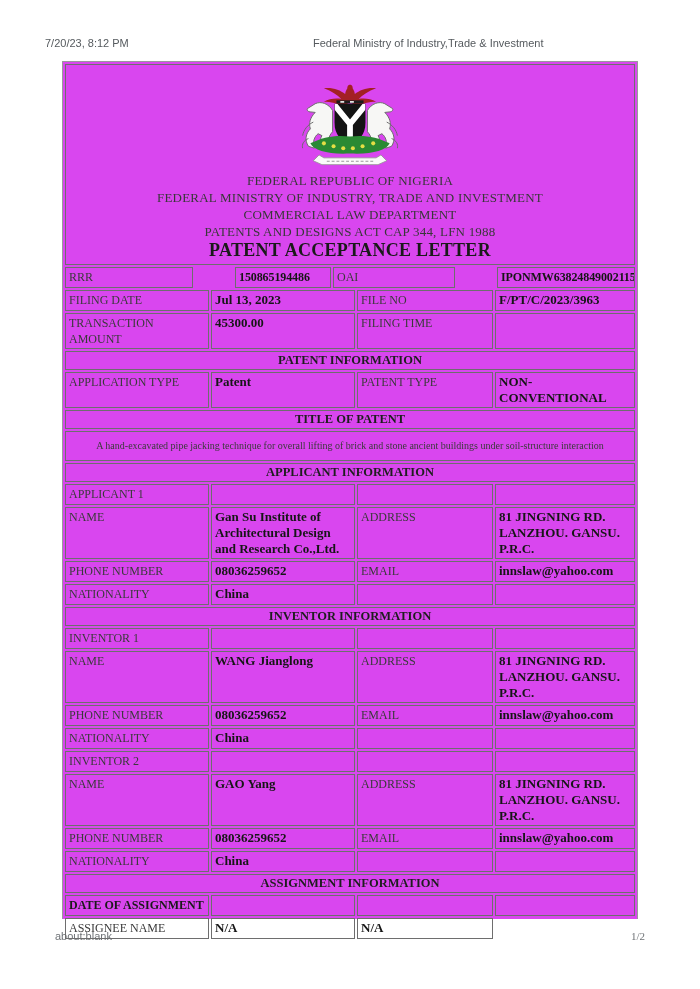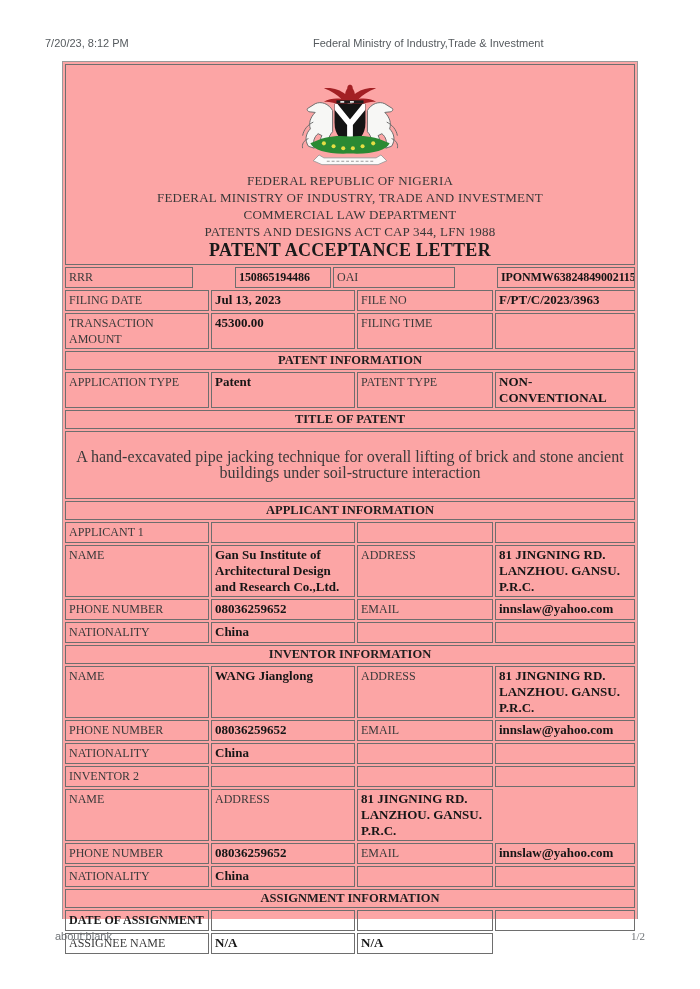--- a/index.html
+++ b/index.html
@@ -13,21 +13,21 @@
   }
   #hdr-dt   { top:37px; left:45px; }
   #hdr-title{ top:37px; left:313px; }
   #ftr-url  { top:930px; left:55px;  color:#6f7377; }
   #ftr-page { top:930px; right:55px; color:#6f7377;font-family:Liberation Serif, serif; }
 
   .doc {
     position:absolute; left:62px; top:61px; width:576px; height:858px;
     box-sizing:border-box; border:1px solid #9a9a9a; border-bottom:none;
     padding:2px 2px 0 2px; display:flex; flex-direction:column; gap:2px;
-    background:#fca5a5;
+    background:#d946ef;
   }
   .cellborder { border:1px solid #6e6e6e; }
 
   .letterhead { text-align:center; padding:16px 4px 3px 4px; }
   .emblem { display:block; margin:0 auto 3px auto; }
   .lh-line  { font-size:13px; line-height:17px; color:#383838; letter-spacing:0.2px; }
   .lh-title { font-size:18px; font-weight:bold; line-height:21px; color:#1a1a1a; letter-spacing:0.3px; }
 
   .row { display:grid; grid-template-columns:144px 144px 136px minmax(0,1fr); gap:2px; }
   .row.rrr { grid-template-columns:128px 136px 122px minmax(0,1fr); }
@@ -36,22 +36,22 @@
     min-height:17px; color:#3a3a3a; overflow:hidden;
   }
   .cell.v { font-weight:bold; font-size:13px; color:#161616; }
   .cell.tight { font-size:12px; letter-spacing:-0.1px; white-space:nowrap;margin-left:40px; }
   .cell.lbl-b { font-weight:bold; color:#1a1a1a; }
   .sect {
     border:1px solid #6e6e6e; text-align:center; font-weight:bold;
     font-size:12.5px; line-height:15px; padding:1px 2px; color:#1e1e1e; min-height:15px;
   }
   .fulltext {
-    border:1px solid #6e6e6e; text-align:center; font-size:16px;
-    line-height:16px; padding:17px 5px; color:#3a3a3a;
+    border:1px solid #6e6e6e; text-align:center; font-size:10px;
+    line-height:16px; padding:6px 5px; color:#3a3a3a;
   }
 </style>
 </head>
 <body>
 
 <div class="chrome" id="hdr-dt">7/20/23, 8:12 PM</div>
 <div class="chrome" id="hdr-title">Federal Ministry of Industry,Trade &amp; Investment</div>
 <div class="chrome" id="ftr-url">about:blank</div>
 <div class="chrome" id="ftr-page">1/2</div>
 
@@ -182,20 +182,26 @@
 
   <div class="row">
     <div class="cell">NATIONALITY</div>
     <div class="cell v">China</div>
     <div class="cell"></div>
     <div class="cell v"></div>
   </div>
 
   <div class="sect">INVENTOR INFORMATION</div>
 
+  <div class="row">
+    <div class="cell">INVENTOR 1</div>
+    <div class="cell v"></div>
+    <div class="cell"></div>
+    <div class="cell v"></div>
+  </div>
 
   <div class="row">
     <div class="cell">NAME</div>
     <div class="cell v">WANG Jianglong</div>
     <div class="cell">ADDRESS</div>
     <div class="cell v">81 JINGNING RD. LANZHOU. GANSU. P.R.C.</div>
   </div>
 
   <div class="row">
     <div class="cell">PHONE NUMBER</div>
@@ -213,20 +219,21 @@
 
   <div class="row">
     <div class="cell">INVENTOR 2</div>
     <div class="cell v"></div>
     <div class="cell"></div>
     <div class="cell v"></div>
   </div>
 
   <div class="row">
     <div class="cell">NAME</div>
+    <div class="cell v">GAO Yang</div>
     <div class="cell">ADDRESS</div>
     <div class="cell v">81 JINGNING RD. LANZHOU. GANSU. P.R.C.</div>
   </div>
 
   <div class="row">
     <div class="cell">PHONE NUMBER</div>
     <div class="cell v">08036259652</div>
     <div class="cell">EMAIL</div>
     <div class="cell v">innslaw@yahoo.com</div>
   </div>

